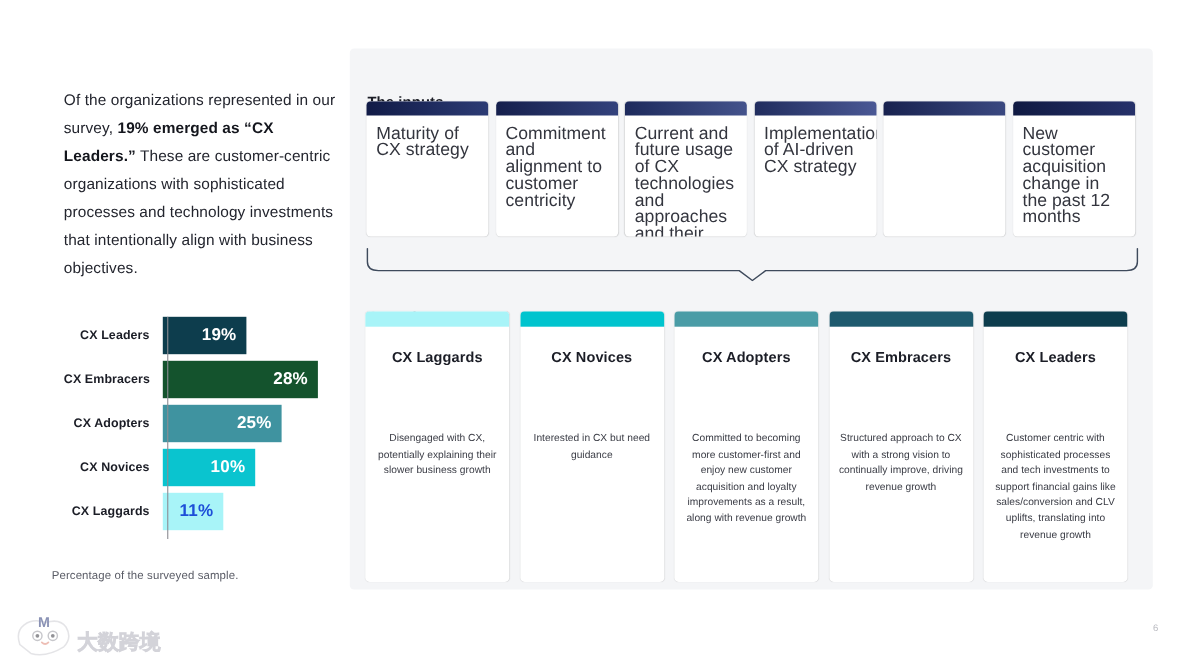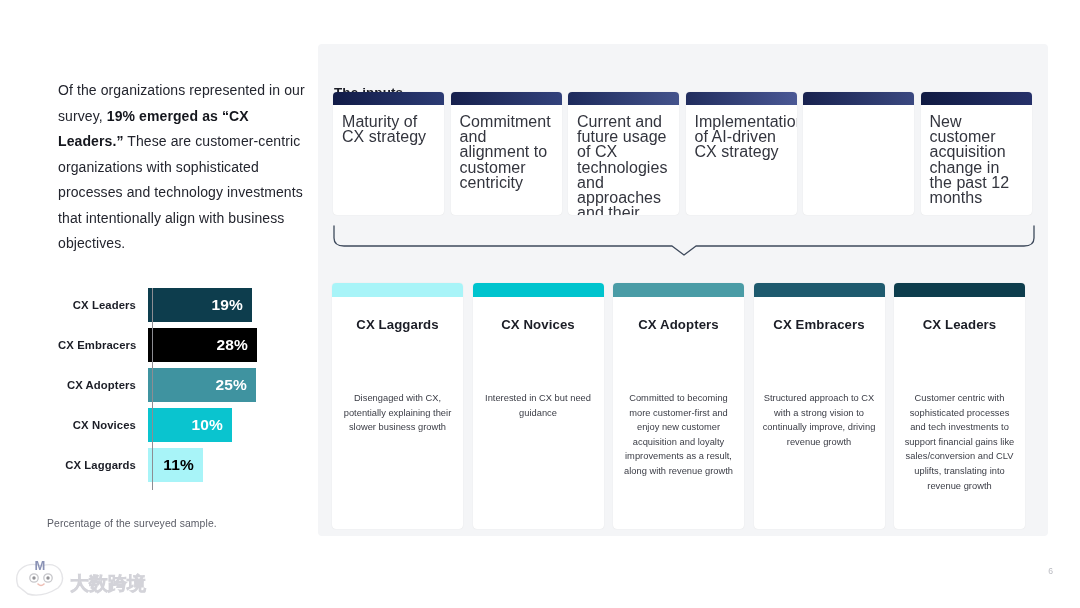--- a/index.html
+++ b/index.html
@@ -133,46 +133,46 @@
 
   <div class="left-col">
     <p class="intro"><span>Of the organizations represented in our survey, </span><b>19% emerged as “CX Leaders.”</b><span> These are customer-centric organizations with sophisticated processes and technology investments that intentionally align with business objectives.</span></p>
   </div>
 
   <div class="chart">
     <div class="axis"></div>
     <div id="bars">
         <div class="bar-row">
           <div class="bar-label">CX Leaders</div>
-          <div class="bar" style="width: 104px; background: rgb(13, 61, 77); text-align: right;">
+          <div class="bar" style="width: 76px; background: rgb(13, 61, 77); text-align: right;">
             <span style="color: rgb(255, 255, 255);">19%</span>
           </div>
         </div>
         <div class="bar-row">
           <div class="bar-label">CX Embracers</div>
-          <div class="bar" style="width: 109px; background: #000000;">
+          <div class="bar" style="width: 141px; background: #14532d;">
             <span style="color: rgb(255, 255, 255);">28%</span>
           </div>
         </div>
         <div class="bar-row">
           <div class="bar-label">CX Adopters</div>
           <div class="bar" style="width: 108px; background: rgb(63, 147, 160);">
             <span style="color: rgb(255, 255, 255);">25%</span>
           </div>
         </div>
         <div class="bar-row">
           <div class="bar-label">CX Novices</div>
           <div class="bar" style="width: 84px; background: rgb(10, 196, 207);">
             <span style="color: rgb(255, 255, 255);">10%</span>
           </div>
         </div>
         <div class="bar-row">
           <div class="bar-label">CX Laggards</div>
           <div class="bar" style="width: 55px; background: rgb(168, 244, 248);">
-            <span style="color: #000000;">11%</span>
+            <span style="color: #1d4ed8;">11%</span>
           </div>
         </div>
       </div>
   </div>
   <div class="caption">Percentage of the surveyed sample.</div>
 
   <div class="panel">
 
     <div class="panel-title t-inputs">The inputs</div>
 

